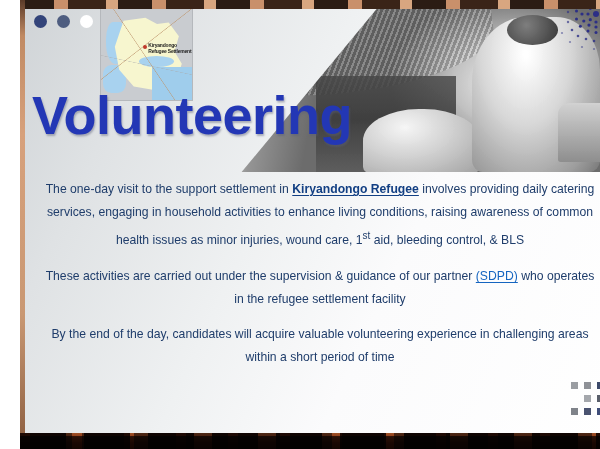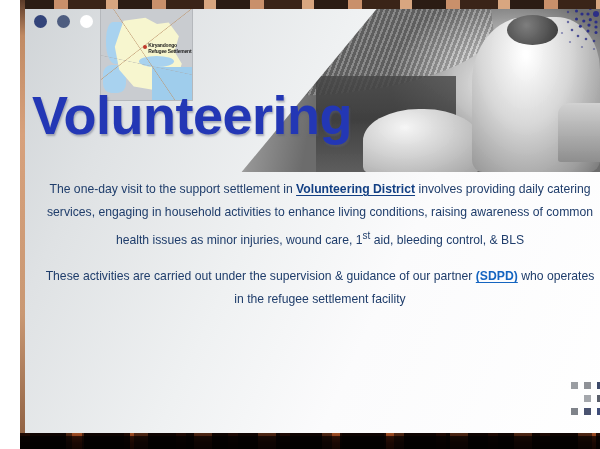--- a/index.html
+++ b/index.html
@@ -175,21 +175,21 @@
     color:#1f3d6b;
     margin:0 0 12px 0;
   }
   .para:last-child{ margin-bottom:0; }
   .p1{ margin-bottom:13px; }
   .lnk{
     color:#123f83; font-weight:700; text-decoration:underline;
     text-underline-offset:2px;
   }
   .lnk2{
-    color:#1565c0; font-weight:700; text-decoration:underline;
+    color:#1565c0; font-weight:400; text-decoration:underline;
     text-underline-offset:2px;
   }
   sup{ font-size:10px; vertical-align:super; }
 
   
   .sq-grid{
     position:absolute; right:16px; bottom:34px; z-index:5;
     display:grid; grid-template-columns:repeat(3,7px); gap:6px;
   }
   .sq-grid i{ display:block; width:7px; height:7px; }
@@ -293,25 +293,26 @@
     <div class="water-victoria"></div>
     <div class="roads"></div>
     <div class="pin"></div>
     <div class="maplabel">Kiryandongo Refugee Settlement</div>
   </div>
 
   <div class="title">Volunteering</div>
 
   <div class="body-area">
 
-    <p class="para p1"><span>The one-day visit to the support settlement in </span><span class="lnk">Volunteering District</span><span> involves providing daily catering services, engaging in household activities to enhance living conditions, raising awareness of common health issues as minor injuries, wound care, 1</span><sup>st</sup><span> aid, bleeding control, &amp; BLS</span></p>
+    <p class="para p1"><span>The one-day visit to the support settlement in </span><span class="lnk">Kiryandongo Refugee</span><span> involves providing daily catering services, engaging in household activities to enhance living conditions, raising awareness of common health issues as minor injuries, wound care, 1</span><sup>st</sup><span> aid, bleeding control, &amp; BLS</span></p>
 
 
     <p class="para"><span>These activities are carried out under the supervision &amp; guidance of our partner </span><span class="lnk2">(SDPD)</span><span> who operates in the refugee settlement facility</span></p>
 
+    <p class="para">By the end of the day, candidates will acquire valuable volunteering experience in challenging areas within a short period of time</p>
   </div>
 
   <div class="sq-grid">
     <i class="s1"></i>
     <i class="s2"></i>
     <i class="s3"></i>
     <i class="s4"></i>
     <i class="s5"></i>
     <i class="s6"></i>
     <i class="s7"></i>

